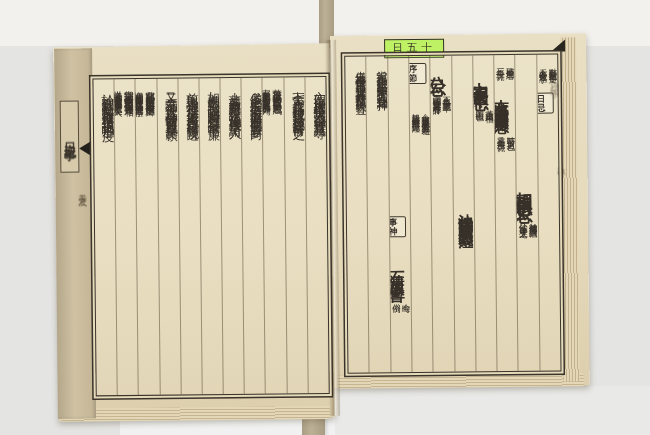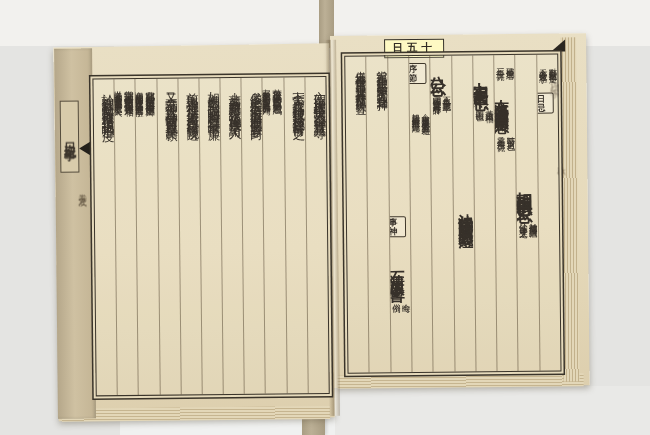--- a/index.html
+++ b/index.html
@@ -52,21 +52,21 @@
   .note > span{display:block;line-height:1.15;}
   .smalltext{font-size:11px;letter-spacing:1.5px;}
   .sbox{writing-mode:horizontal-tb;display:inline-block;border:1px solid #40382c;border-radius:2px;
      font-size:8.5px;padding:1px 2px;letter-spacing:1px;margin:2px 0;background:rgba(250,245,230,.4);font-weight:bold;}
 
   .lcol{font-size:12.5px;letter-spacing:2px;padding-top:4px;}
   .lnote{display:inline-block;font-size:9.5px;letter-spacing:1px;}
   .lnote > span{display:block;line-height:1.2;}
 
   .tab{position:absolute;left:330px;top:6px;width:58px;height:17px;border:1.5px solid #35302a;
-     background:#fef9c3;color:#332d25;font-size:10.5px;font-weight:bold;text-align:center;line-height:15px;letter-spacing:4px;}
+     background:#bef264;color:#332d25;font-size:10.5px;font-weight:normal;text-align:center;line-height:15px;letter-spacing:4px;}
 
   .slip{position:absolute;left:5px;top:64px;width:17px;height:70px;border:1px solid #554c3c;
      background:#d8cbab;writing-mode:vertical-rl;text-orientation:upright;
      font-family:"DejaVu Serif",serif;font-size:12px;font-weight:bold;color:#3b342b;
      text-align:center;letter-spacing:2px;filter:blur(.3px);}
   .vol-label{position:absolute;left:20px;top:150px;writing-mode:vertical-rl;text-orientation:upright;
      font-size:9px;color:rgba(70,58,42,.75);letter-spacing:2px;filter:blur(.3px);}
   .tri{position:absolute;width:0;height:0;}
   .tri-left{left:24px;top:104px;border-top:8px solid transparent;border-bottom:8px solid transparent;border-right:13px solid #23201b;}
   .tri-right{left:497px;top:8px;border-left:14px solid transparent;border-bottom:12px solid #2a2620;}

